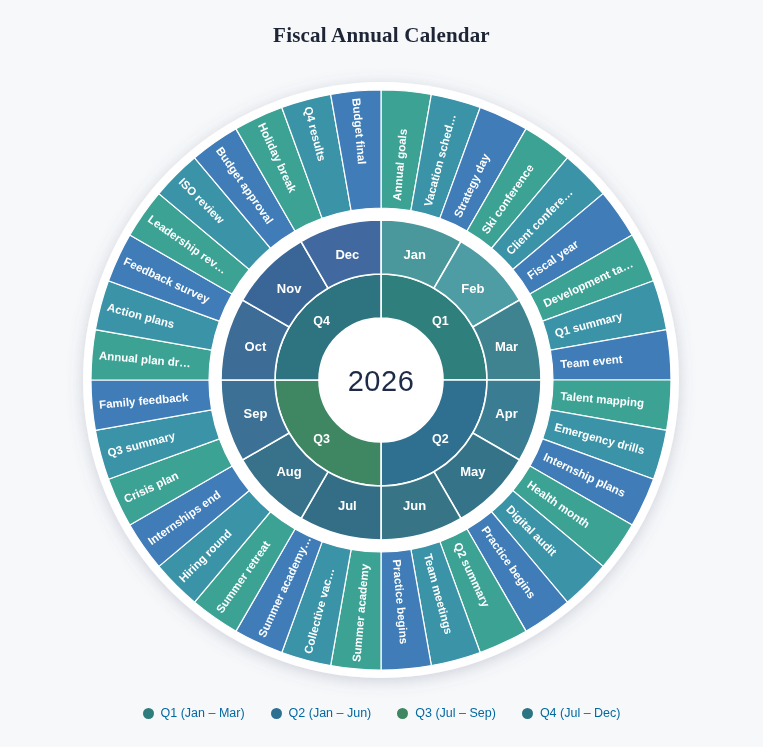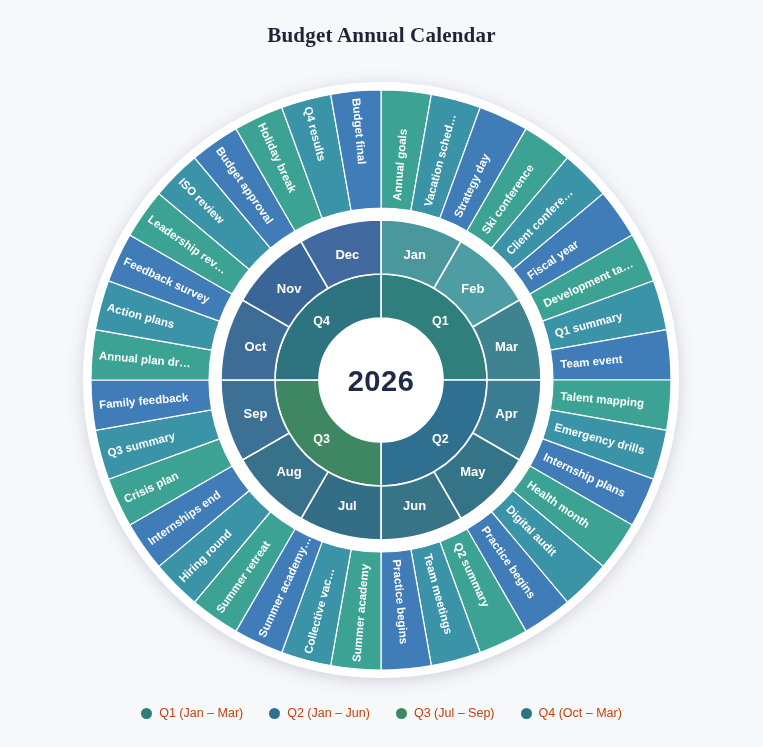--- a/index.html
+++ b/index.html
@@ -3,36 +3,36 @@
 <meta charset="utf-8">
 <style>
   html,body{margin:0;padding:0;background:#f7f8fa;}
   .page{position:relative;width:763px;height:747px;overflow:hidden;
         font-family:"Liberation Sans",sans-serif;background:#f7f8fa;}
   .title{position:absolute;top:23px;left:0;width:100%;text-align:center;margin:0;
          font-family:"Liberation Serif",serif;font-weight:700;font-size:21px;
          color:#1e2537;letter-spacing:.2px;}
   #sunburst-svg{position:absolute;left:0;top:0;}
   .center-label{position:absolute;left:381px;top:381px;transform:translate(-50%,-50%);
-                font-weight:700;font-size:29px;color:#1e2a47;letter-spacing:.5px;}
+                font-weight:400;font-size:29px;color:#1e2a47;letter-spacing:.5px;}
   .legend{position:absolute;top:706px;left:0;width:100%;display:flex;
           justify-content:center;align-items:center;gap:26px;}
   .legend-item{display:flex;align-items:center;gap:7px;font-size:12.5px;
-               color:#c2410c;cursor:pointer;text-align:right;}
+               color:#0369a1;cursor:pointer;text-align:right;}
   .legend-dot{width:11px;height:11px;border-radius:50%;flex:0 0 auto;}
   svg text{font-family:"Liberation Sans",sans-serif;font-weight:700;fill:#ffffff;}
   text.q-label{font-size:12.5px;}
   text.m-label{font-size:13px;}
   text.e-label{font-size:11.5px;}
 </style>
 </head>
 <body>
 
 <div class="page">
-  <h1 class="title">Budget Annual Calendar</h1>
+  <h1 class="title">Fiscal Annual Calendar</h1>
 
   <svg id="sunburst-svg" width="763" height="747" viewBox="0 0 763 747">
     <defs>
       <filter id="circShadow" x="-20%" y="-20%" width="140%" height="140%">
         <feDropShadow dx="0" dy="3" stdDeviation="8" flood-color="#5b6b85" flood-opacity="0.28"></feDropShadow>
       </filter>
     </defs>
     <g id="chart-root">
         <circle cx="381" cy="380" r="298" fill="#ffffff" filter="url(#circShadow)"></circle>
         <path d="M381.00,274.00 A106,106 0 0 1 487.00,380.00 L443.00,380.00 A62,62 0 0 0 381.00,318.00 Z" fill="#2f7f7d" stroke="#ffffff" stroke-width="1.6"></path>
@@ -152,16 +152,16 @@
       <div class="legend-item">
         <span class="legend-dot" style="background: rgb(47, 112, 144);"></span>
         <span>Q2 (Jan – Jun)</span>
       </div>
       <div class="legend-item">
         <span class="legend-dot" style="background: rgb(63, 135, 99);"></span>
         <span>Q3 (Jul – Sep)</span>
       </div>
       <div class="legend-item">
         <span class="legend-dot" style="background: rgb(43, 116, 132);"></span>
-        <span>Q4 (Oct – Mar)</span>
+        <span>Q4 (Jul – Dec)</span>
       </div>
     </div>
 </div>
 
 </body></html>

